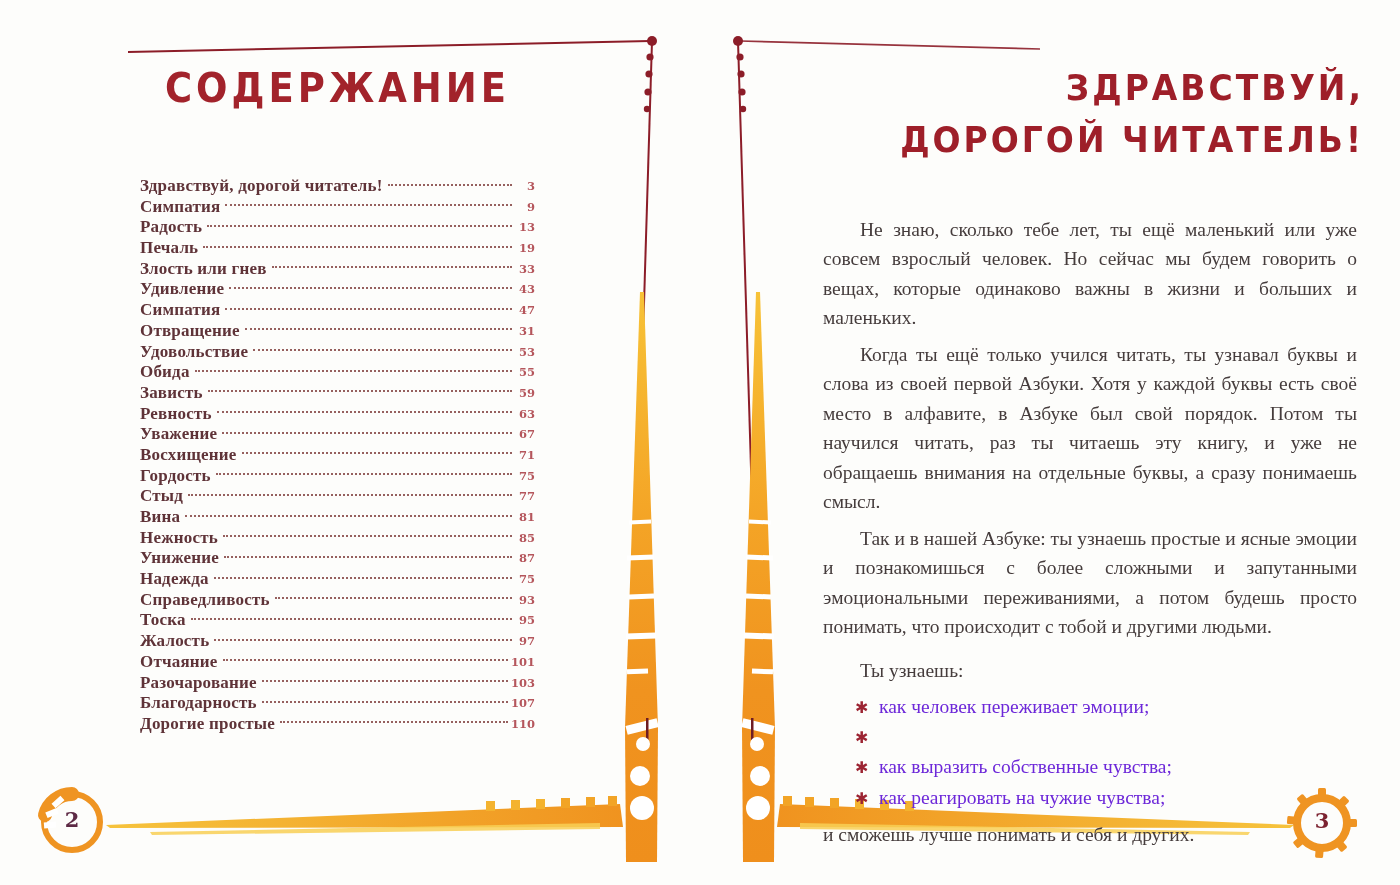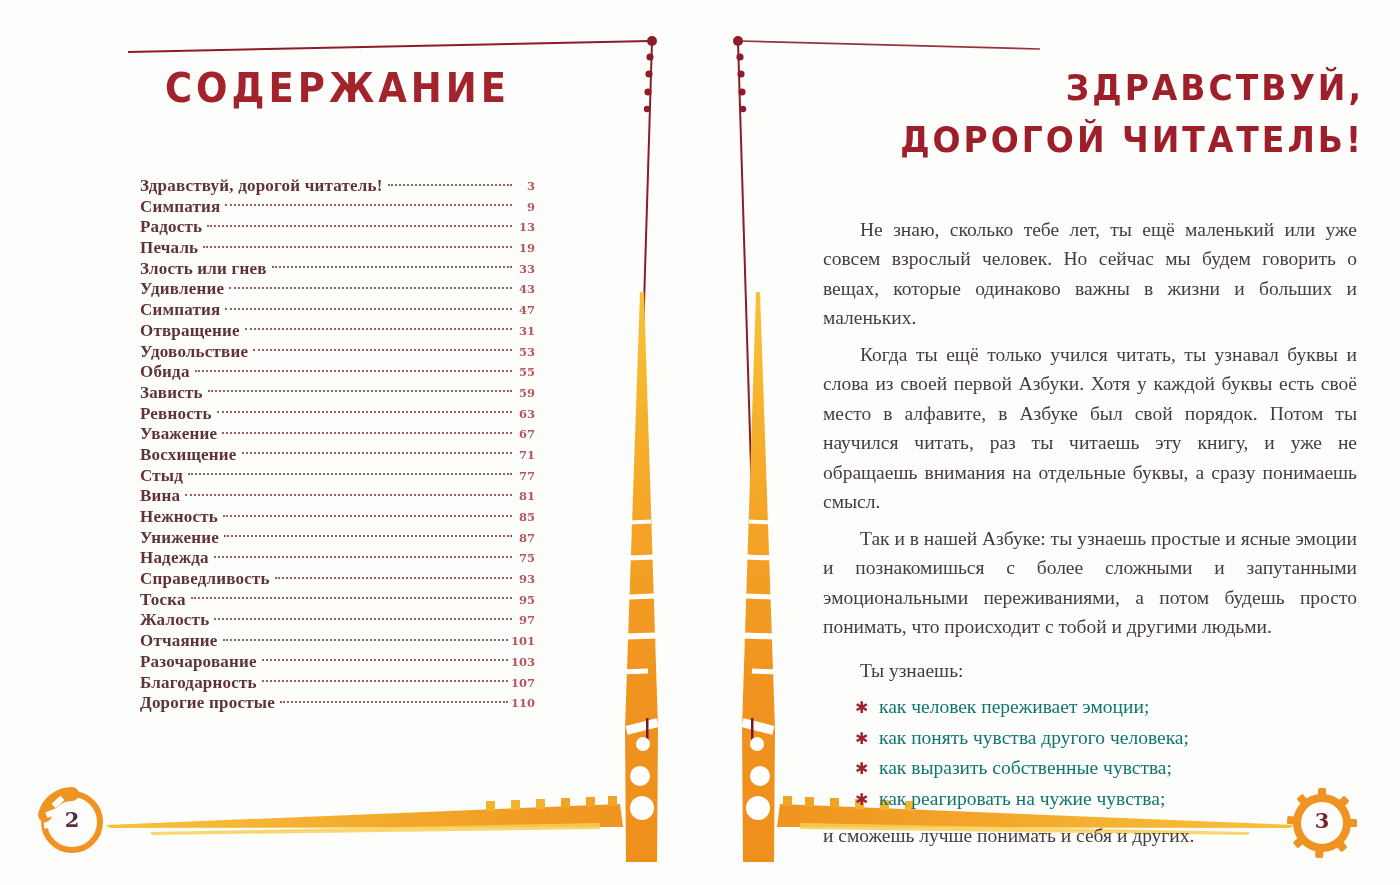--- a/index.html
+++ b/index.html
@@ -42,21 +42,21 @@
     color:#9e1f29;text-align:right;line-height:1.45;margin:0 0 57px 0;
     transform:scaleY(1.08);transform-origin:top right;
   }
   .body-text{font-size:19.5px;color:#453c3c;line-height:29.5px;text-align:justify;}
   .body-text p{margin:7px;text-indent:37px;}
   .list-intro{margin-top:14px !important;}
   .bullet-row{display:flex;align-items:baseline;}
   .bullet-marker{
     width:24px;margin-left:39px;font-size:16px;color:#9c2432;flex:0 0 auto;
   }
-  .bullet-text{font-size:19.5px;color:#0f766e;line-height:29.5px;}
+  .bullet-text{font-size:19.5px;color:#6d28d9;line-height:29.5px;}
   .closing{text-indent:0 !important;}
 
   
   .corner-num{
     position:absolute;z-index:3;width:34px;text-align:center;
     font-family:"DejaVu Serif",serif;font-weight:bold;font-size:21px;color:#5d2a45;
   }
   .corner-num.left{left:55px;top:807px;}
   .corner-num.right{left:1305px;top:808px;color:#7c2331;}
 </style>
@@ -242,20 +242,25 @@
       <span class="toc-label">Уважение</span>
       <span class="toc-dots"></span>
       <span class="toc-page">67</span>
     </div>
       <div class="toc-row">
       <span class="toc-label">Восхищение</span>
       <span class="toc-dots"></span>
       <span class="toc-page">71</span>
     </div>
       <div class="toc-row">
+      <span class="toc-label">Гордость</span>
+      <span class="toc-dots"></span>
+      <span class="toc-page">75</span>
+    </div>
+      <div class="toc-row">
       <span class="toc-label">Стыд</span>
       <span class="toc-dots"></span>
       <span class="toc-page">77</span>
     </div>
       <div class="toc-row">
       <span class="toc-label">Вина</span>
       <span class="toc-dots"></span>
       <span class="toc-page">81</span>
     </div>
       <div class="toc-row">
@@ -321,21 +326,20 @@
 
     <p class="list-intro">Ты узнаешь:</p>
 
     <div>
         <div class="bullet-row">
         <span class="bullet-marker">✱</span>
         <span class="bullet-text">как человек переживает эмоции;</span>
       </div>
         <div class="bullet-row">
         <span class="bullet-marker">✱</span>
-        <span class="bullet-text">как понять чувства другого человека;</span>
       </div>
         <div class="bullet-row">
         <span class="bullet-marker">✱</span>
         <span class="bullet-text">как выразить собственные чувства;</span>
       </div>
         <div class="bullet-row">
         <span class="bullet-marker">✱</span>
         <span class="bullet-text">как реагировать на чужие чувства;</span>
       </div>
       </div>

